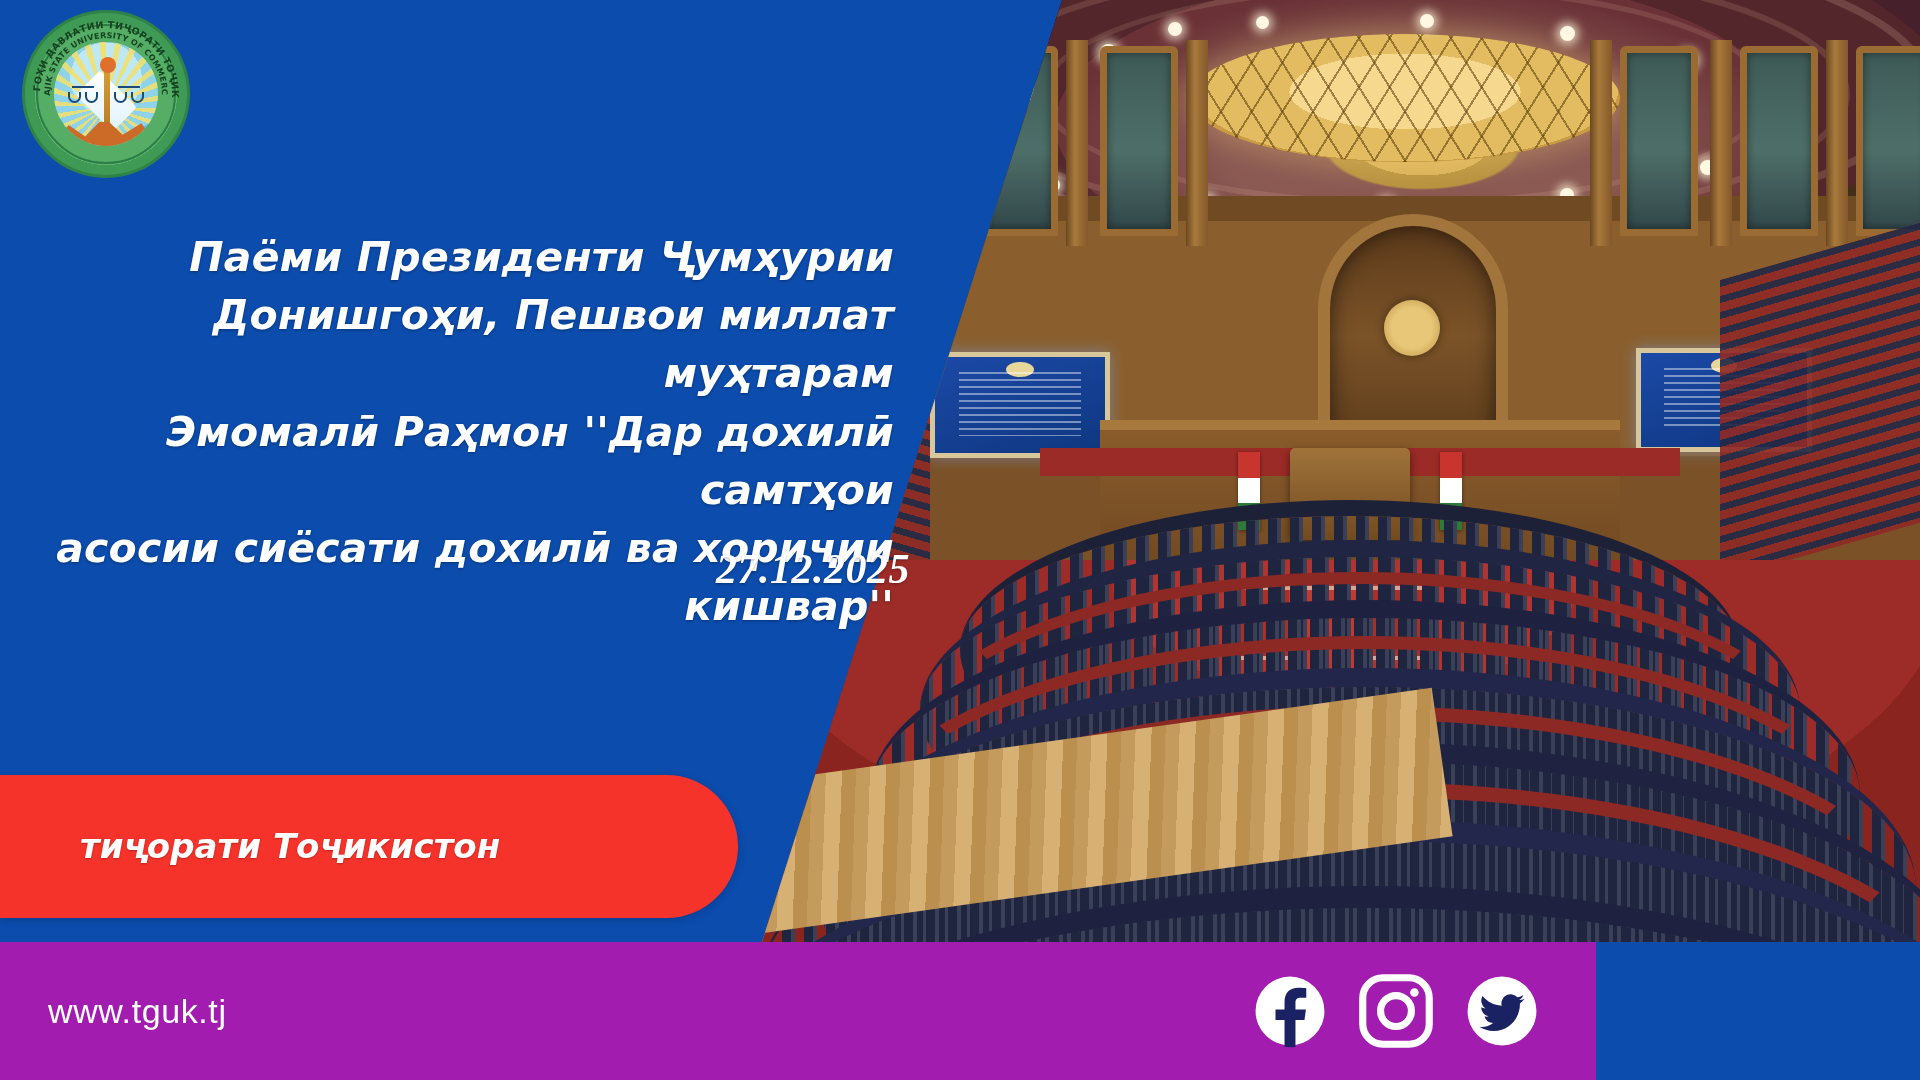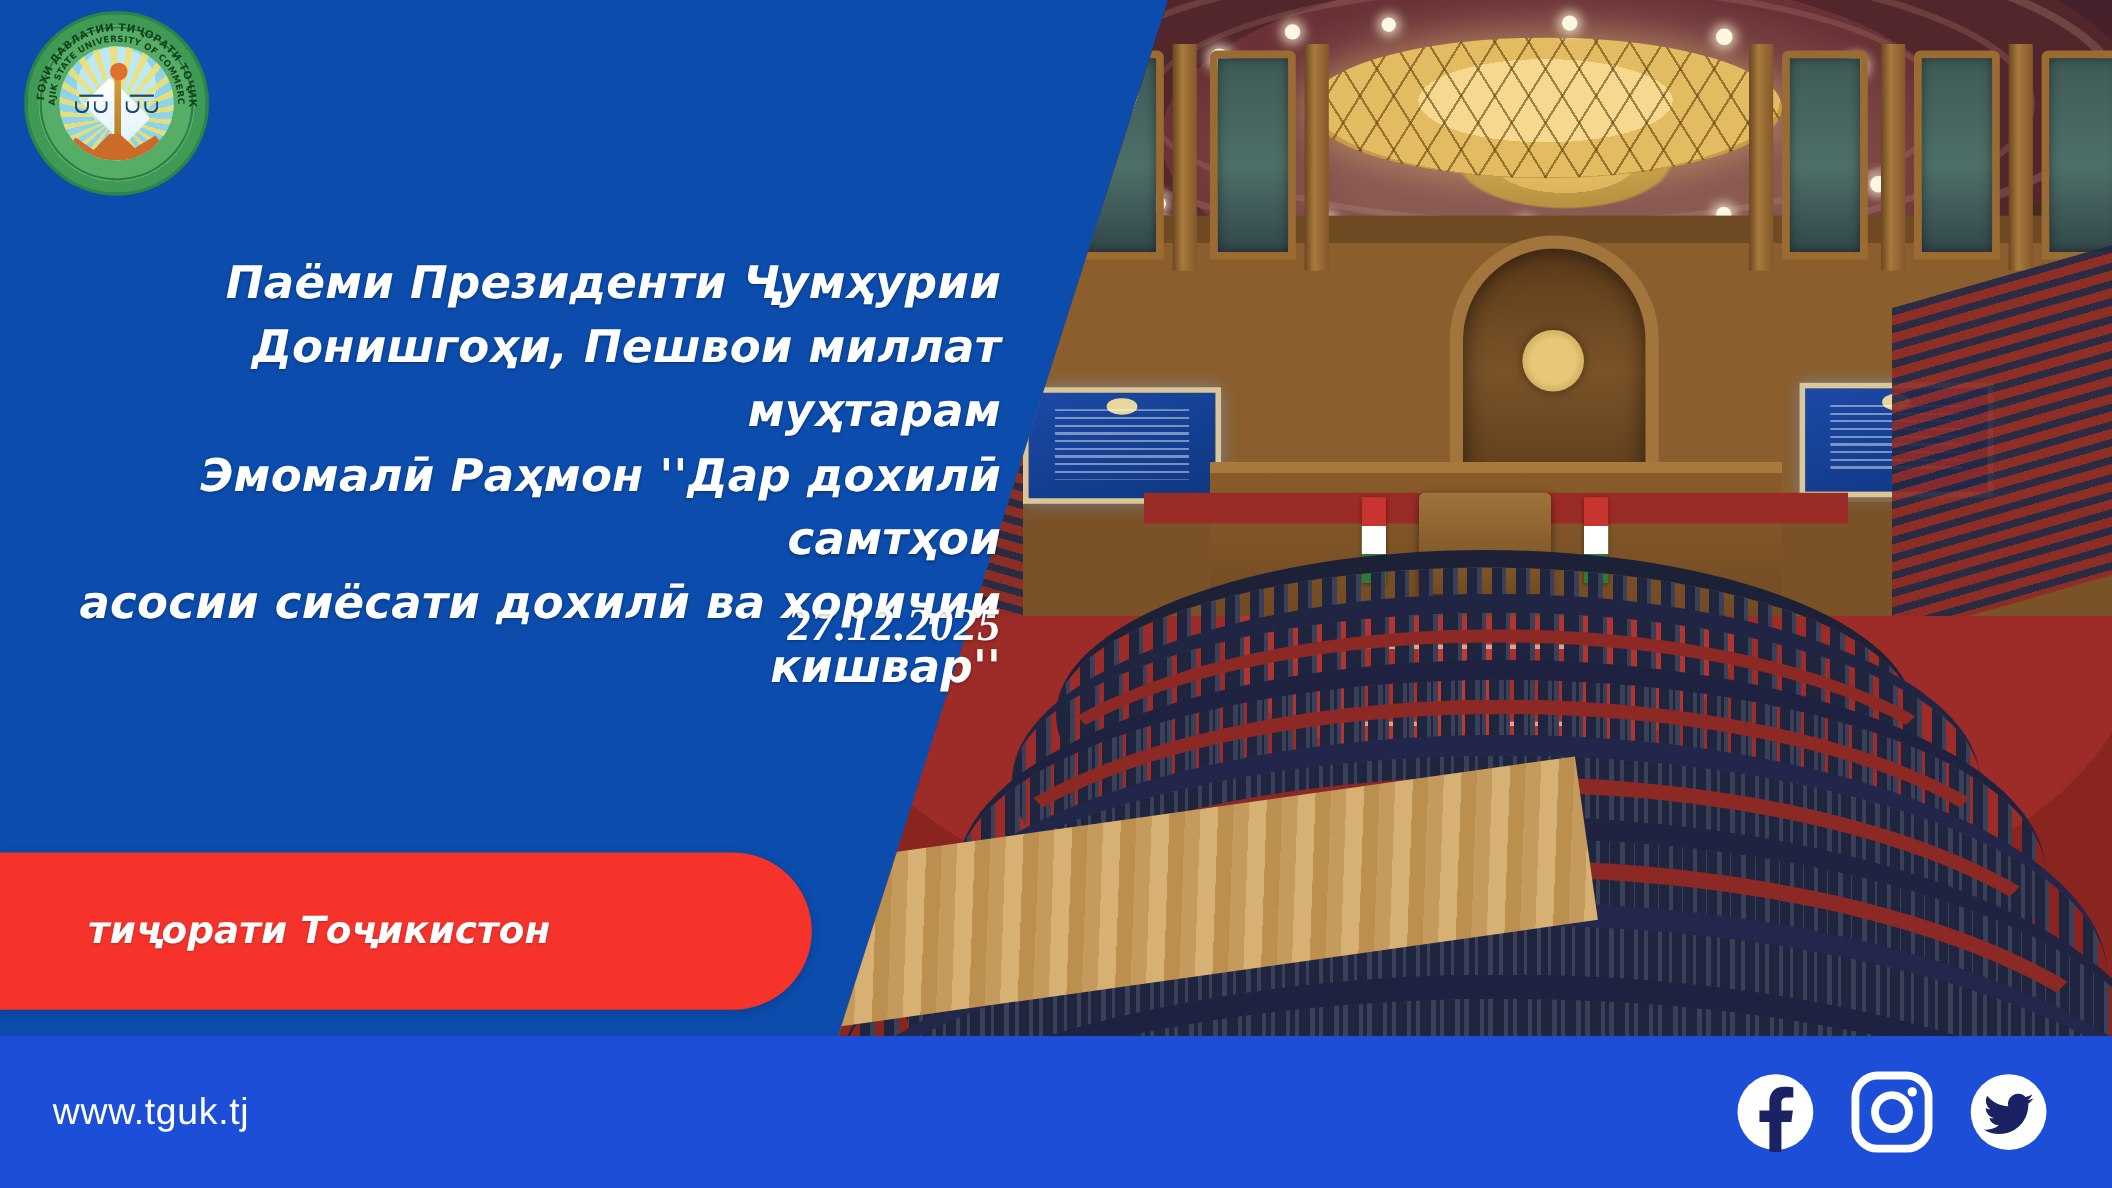--- a/index.html
+++ b/index.html
@@ -233,21 +233,21 @@
   .logo-scale::before, .logo-scale::after {
     content:""; position:absolute; top:4px; width:9px; height:9px;
     border:2px solid #1b4a7a; border-top:none; border-radius:0 0 9px 9px;
   }
   .logo-scale::before { left:-4px; }
   .logo-scale::after { right:-4px; }
   .logo-text-svg { position:absolute; inset:0; }
 
   .headline {
     position:absolute;
-    left:60px; top:228px; width:850px;
+    left:44px; top:228px; width:850px;
     text-align:right;
     color:#ffffff;
     font-family:"DejaVu Sans", sans-serif;
     font-style:italic;
     font-weight:600;
     font-size:41px;
     line-height:1.42;
     letter-spacing:.2px;
     text-shadow:0 1px 3px rgba(0,0,0,.32);
   }
@@ -278,22 +278,22 @@
     font-style:italic;
     font-weight:600;
     font-size:34px;
     line-height:1.42;
     padding-left:80px;
     text-shadow:0 1px 2px rgba(0,0,0,.25);
   }
 
   .footer {
     position:absolute;
-    left:0; bottom:0; width:1920px; height:138px;
-    background:#1d4ed8;
+    left:0; bottom:0; width:1596px; height:138px;
+    background:#a21caf;
     display:flex; align-items:center; justify-content:space-between;
   }
   .footer-url {
     color:#ffffff;
     font-family:"Liberation Sans", sans-serif;
     font-size:34px;
     letter-spacing:.6px;
     padding-left:48px;
   }
   .socials { display:flex; align-items:center; gap:30px; padding-right:56px; }

